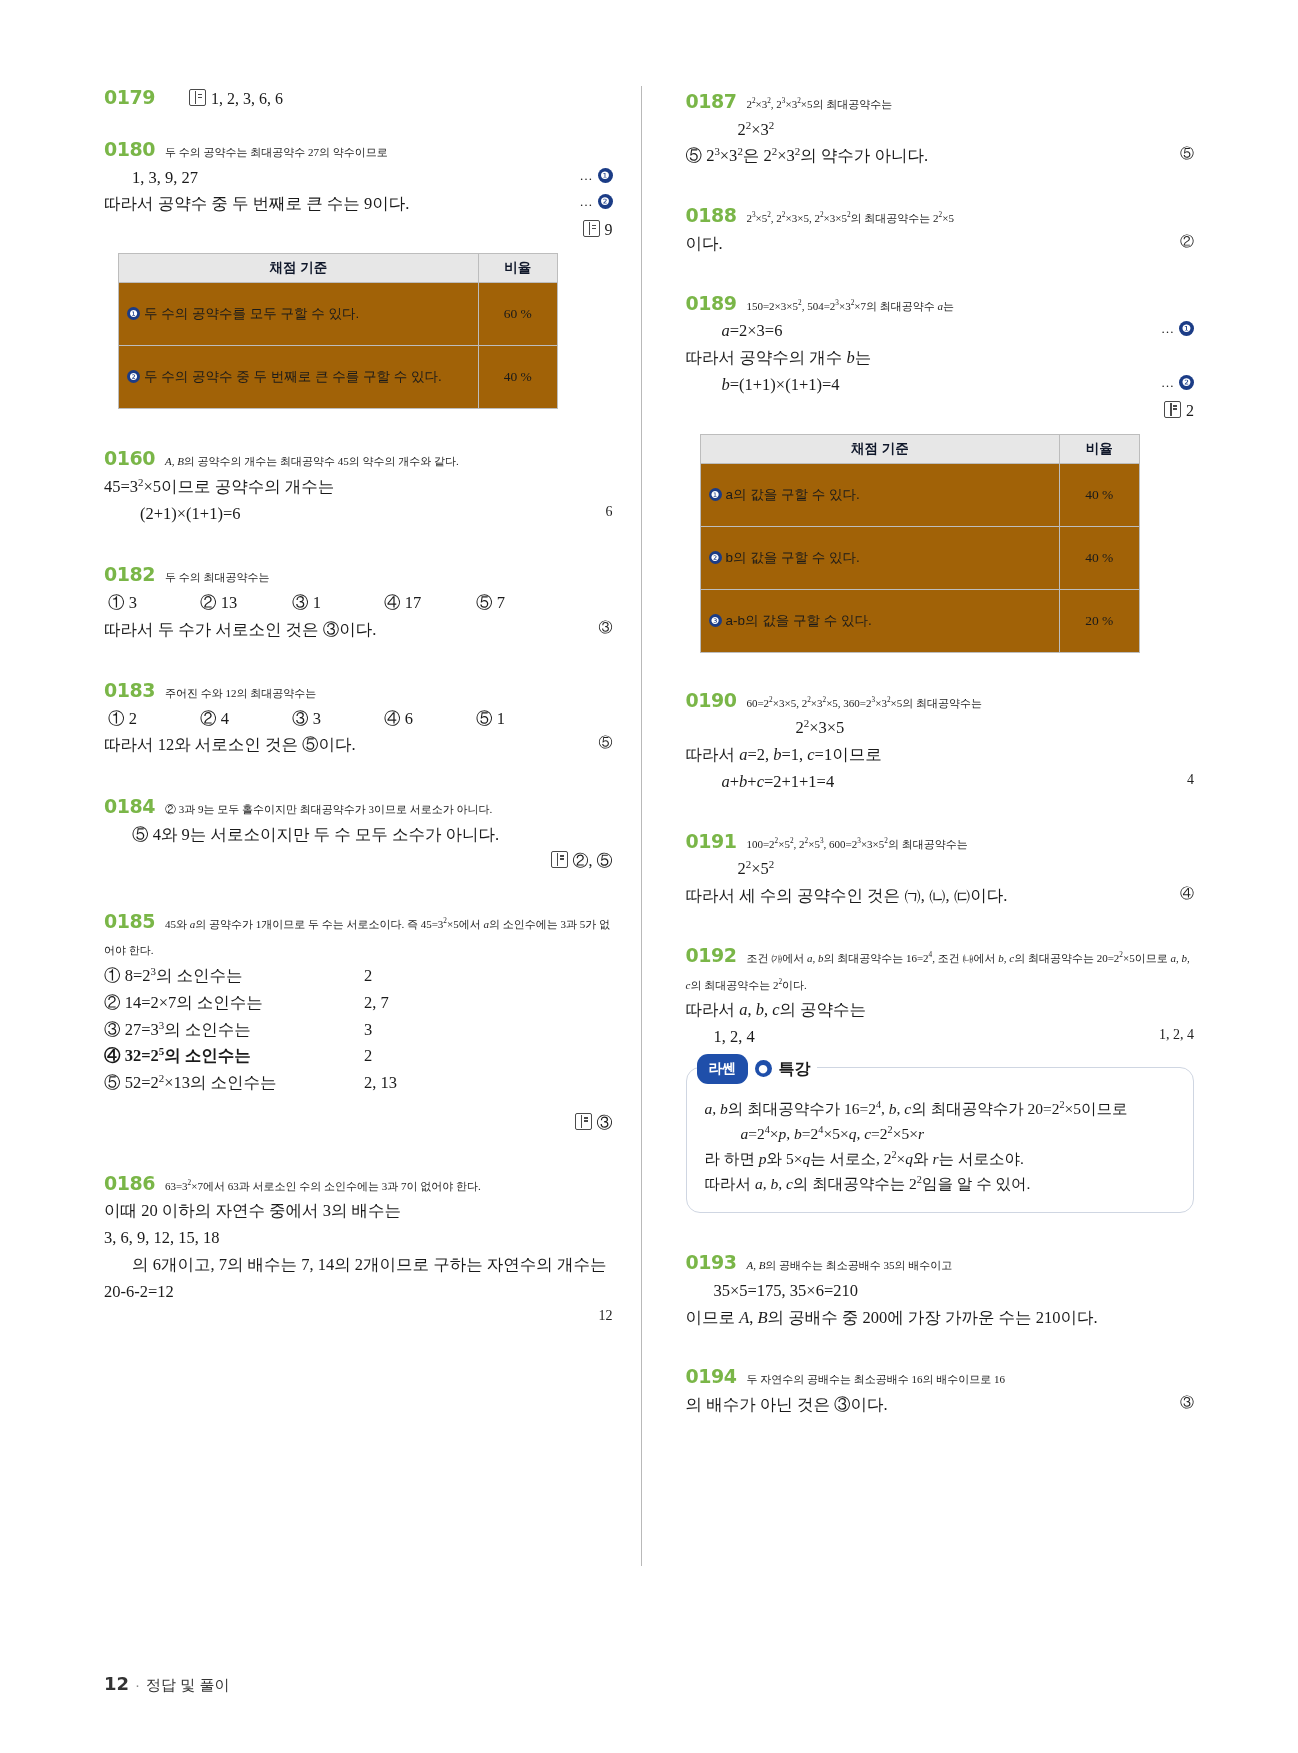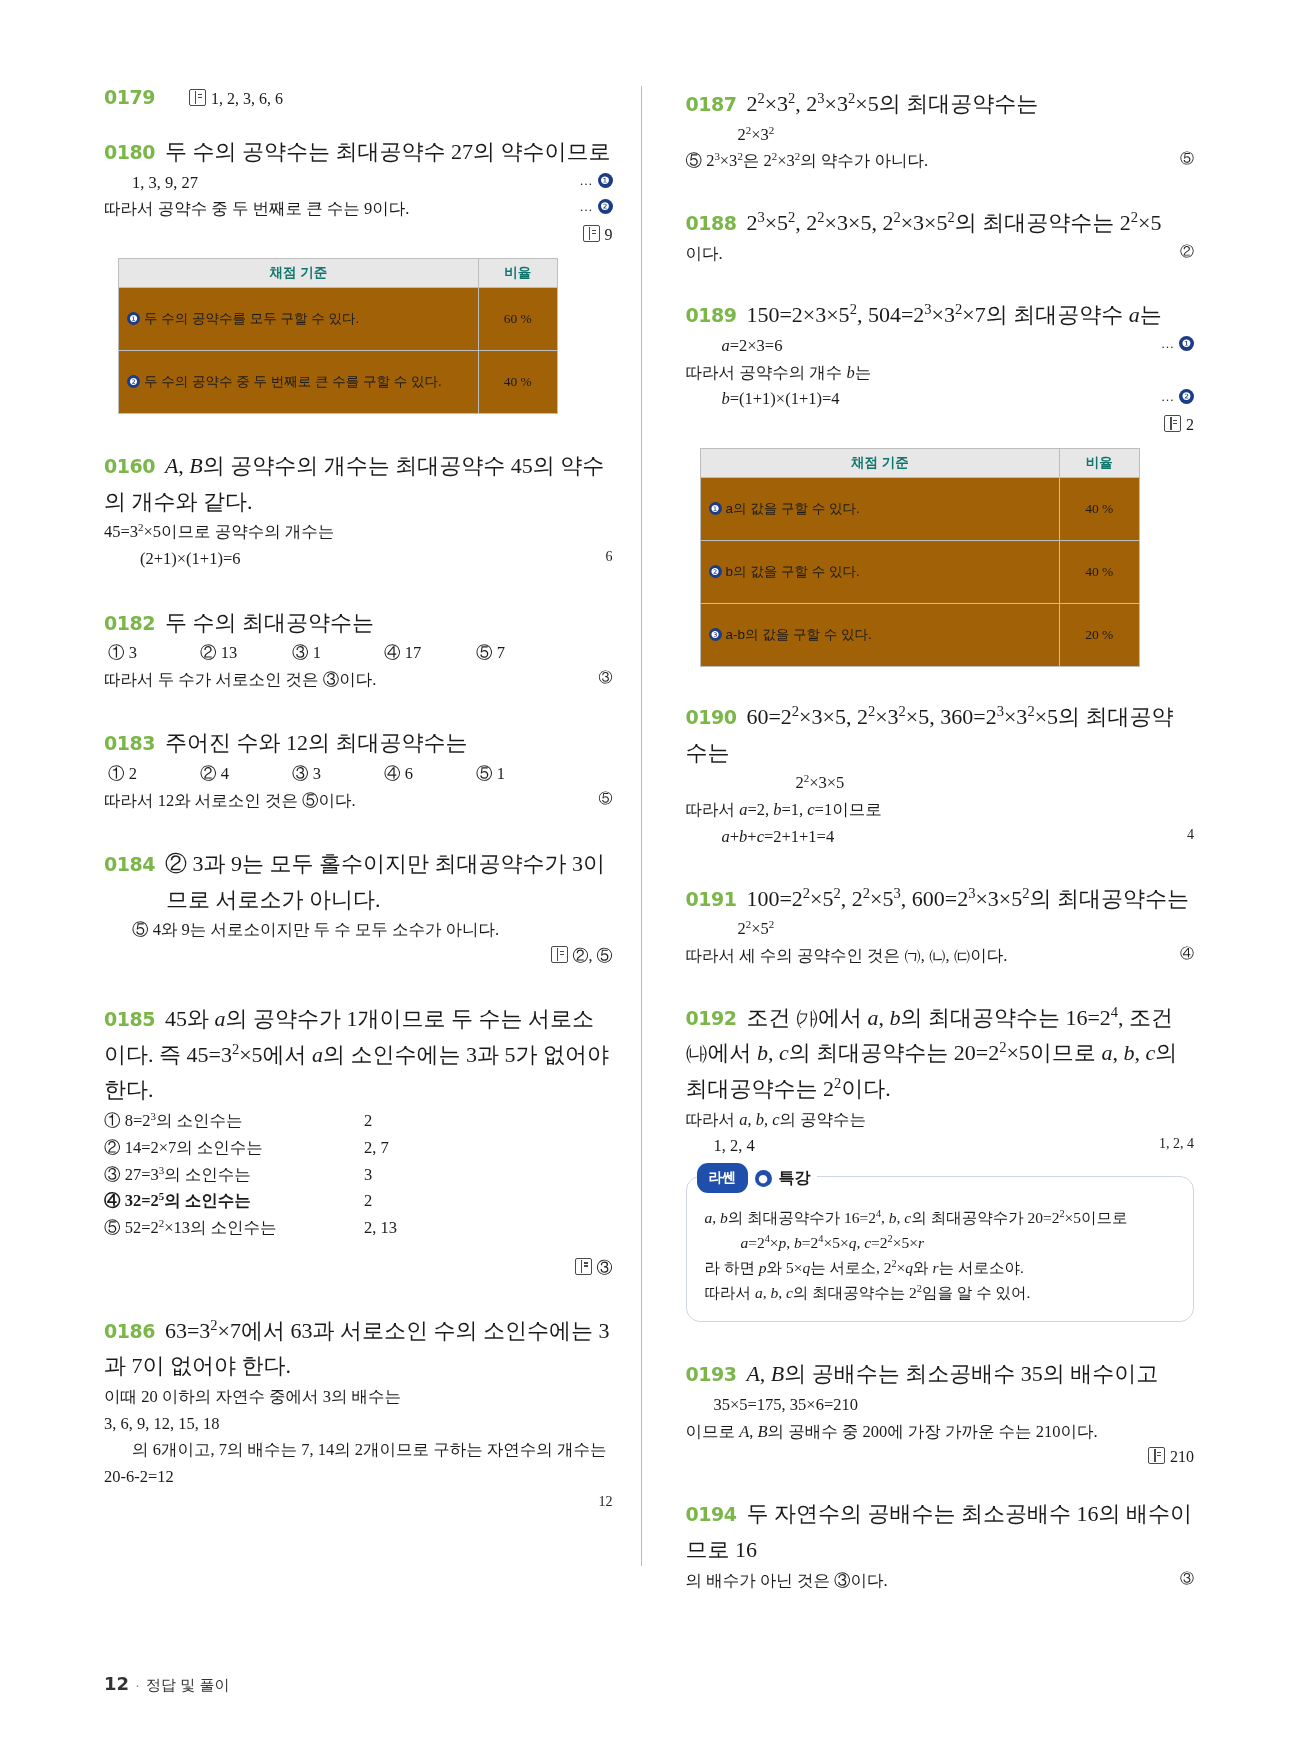--- a/index.html
+++ b/index.html
@@ -41,21 +41,21 @@
   .qnum {
     color: #7ab648;
     font-family: "DejaVu Sans", sans-serif;
     font-weight: bold;
     font-size: 19px;
     letter-spacing: -0.5px;
     margin-right: 10px;
     vertical-align: baseline;
   }
   .body-text {
-    font-size: 22px;
+    font-size: 11px;
     line-height: 1.62;
     display: inline;
   }
   .line {
     font-size: 16.5px;
     line-height: 1.62;
     position: relative;
   }
   .indent1 { padding-left: 28px; }
   .indent2 { padding-left: 36px; }
@@ -123,21 +123,21 @@
     margin: 14px 0 10px 14px;
     font-size: 13.5px;
     font-family: "Liberation Sans", sans-serif;
   }
   .score-table th {
     background: #e7e7e7;
     border: 1px solid #bdbdbd;
     padding: 5px 4px;
     font-weight: bold;
     font-size: 13.5px;
-    color: #0f766e;
+    color: #0f172a;
   }
   .score-table td {
     border: 1px solid #bdbdbd;
     padding: 22px 8px;
     font-size: 13.5px;
     background: #a16207;
   }
   .score-table td.ratio {
     text-align: center;
     width: 66px;
@@ -488,23 +488,20 @@
           </div>
         </div>
       </div>
 
       <div class="item" style="margin-top:34px;">
         <div class="line">
           <span class="qnum">0193</span><span class="body-text"><i>A</i>, <i>B</i>의 공배수는 최소공배수 35의 배수이고</span>
         </div>
         <div class="line indent1">35×5=175, 35×6=210</div>
         <div class="line">이므로 <i>A</i>, <i>B</i>의 공배수 중 200에 가장 가까운 수는 210이다.</div>
-        <div class="ans">
-          <span class="bookicon"></span><span>210</span>
-        </div>
       </div>
 
       <div class="item" style="margin-top:30px;">
         <div class="line">
           <span class="qnum">0194</span><span class="body-text">두 자연수의 공배수는 최소공배수 16의 배수이므로 16</span>
         </div>
         <div class="line">
           의 배수가 아닌 것은 ③이다.
           <span class="step" style="top:0;"><span class="bookicon"></span><span>③</span></span>
         </div>

